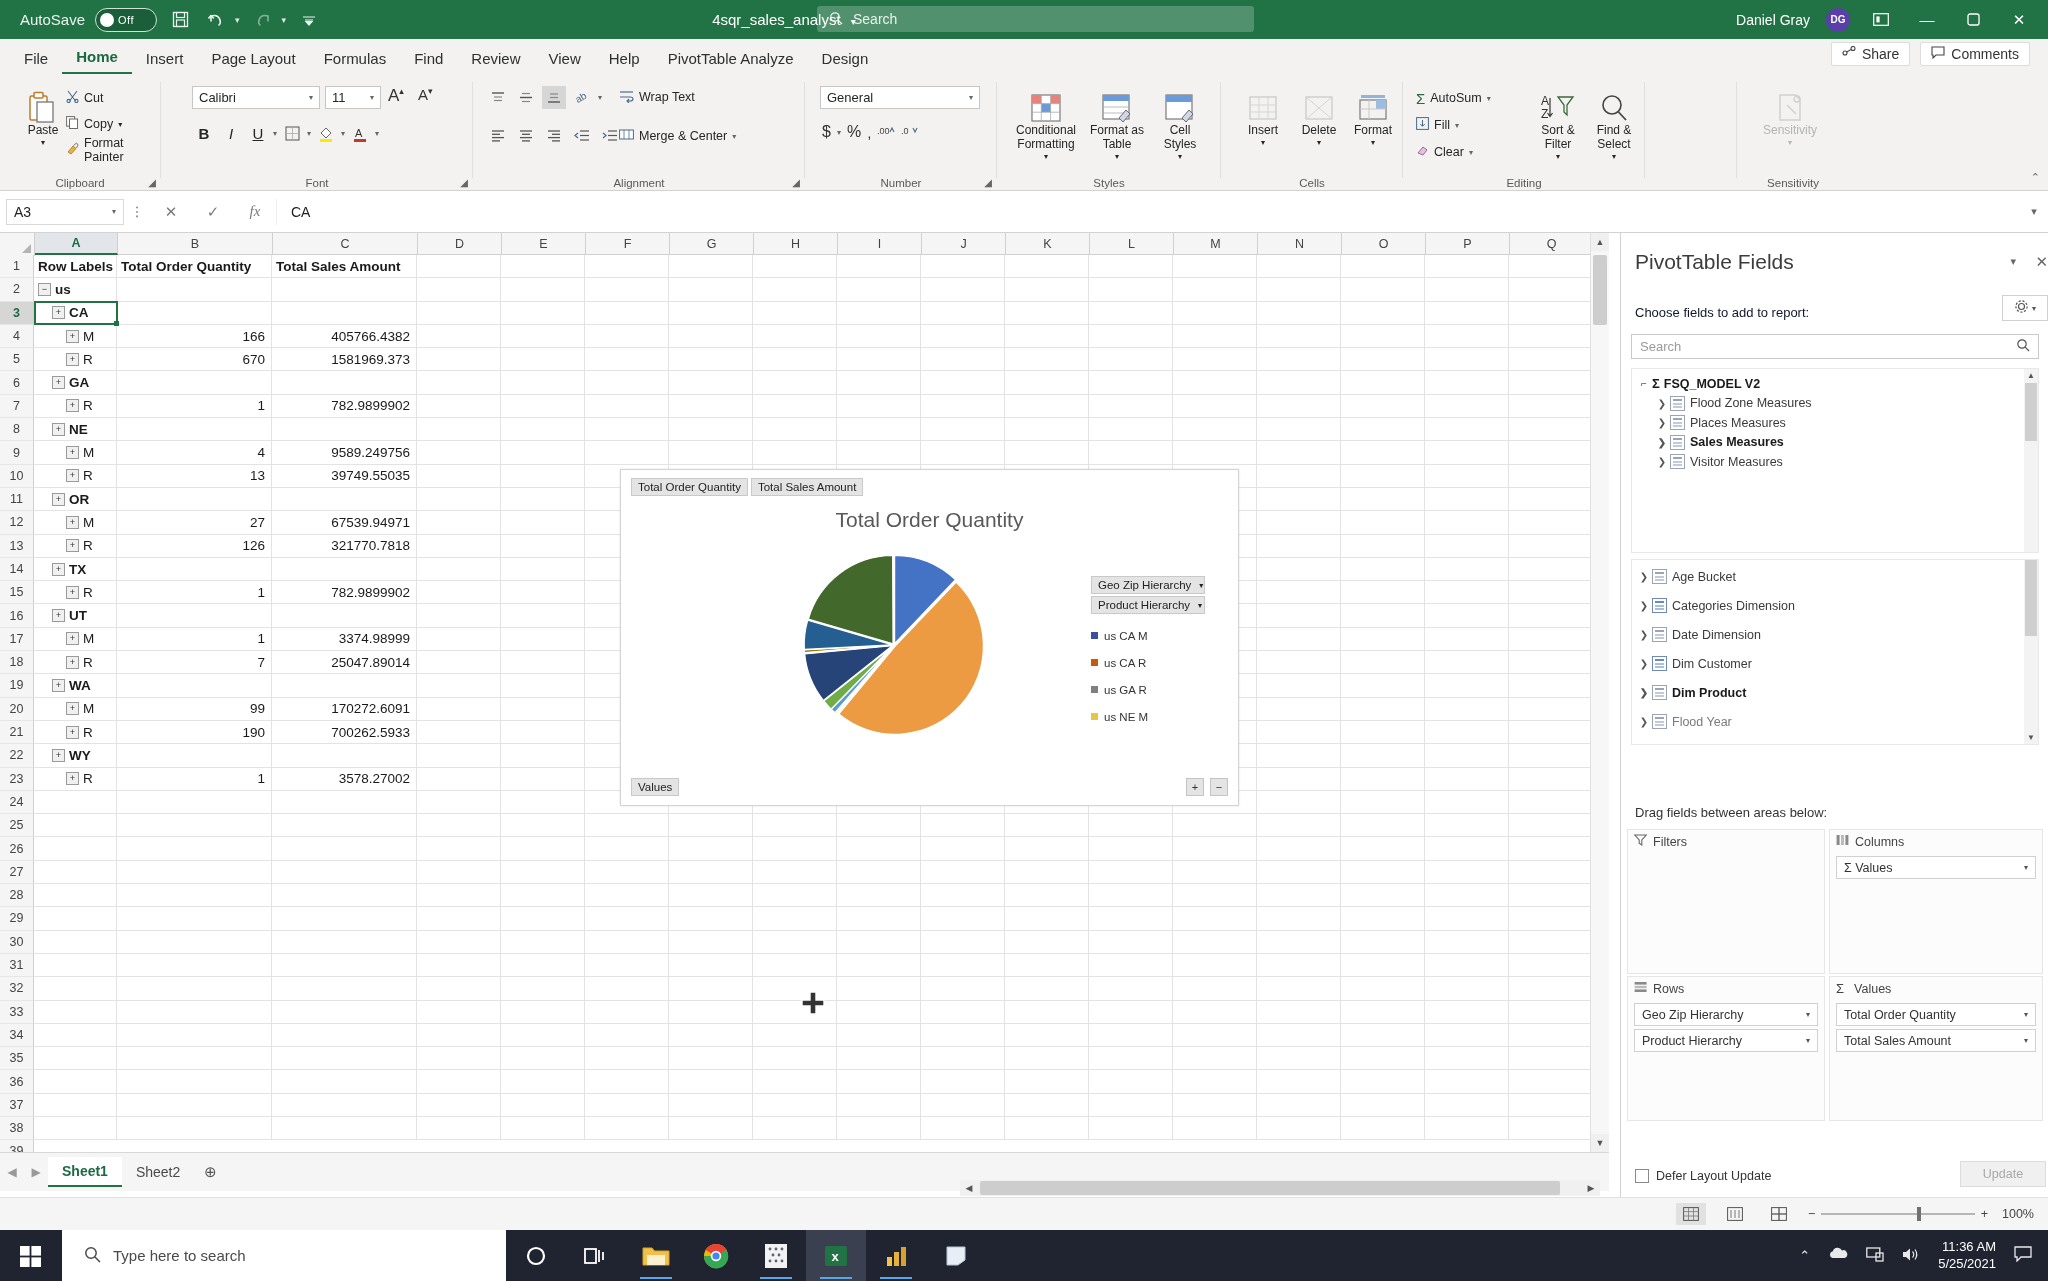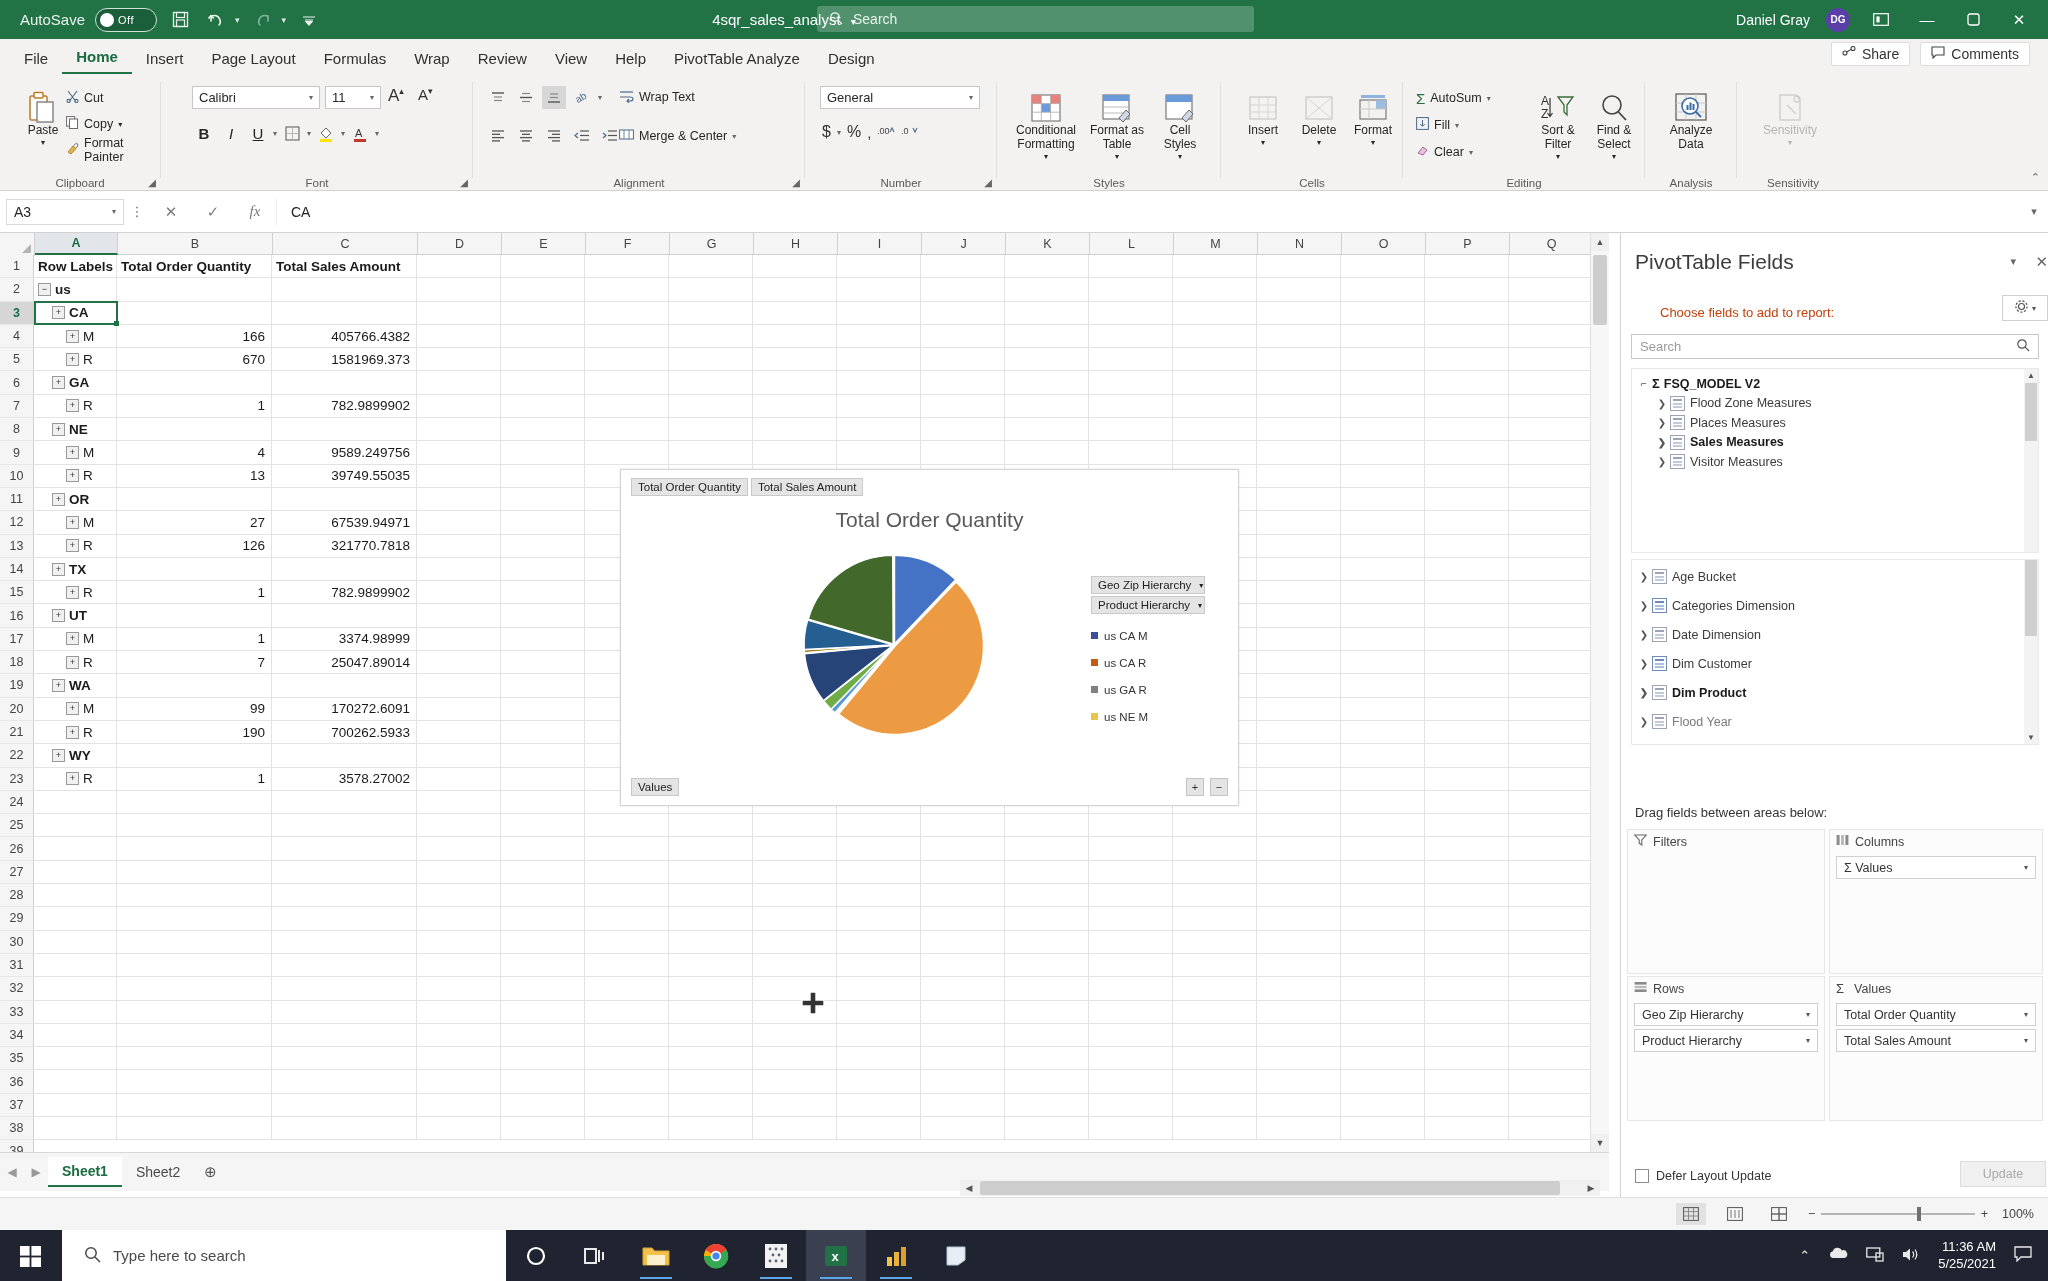--- a/index.html
+++ b/index.html
@@ -173,21 +173,21 @@
 
   
   .pivot{
     position:absolute;left:1620px;top:233px;width:440px;height:964px;
     background:#ffffff;border-left:1px solid #d4d2d0;box-sizing:border-box;
     font-size:13px;color:#222;
   }
   .pv-title{position:absolute;left:14px;top:17px;font-size:21px;color:#3c3c3c;}
   .pv-close{position:absolute;right:12px;top:20px;font-size:15px;color:#666;}
   .pv-more{position:absolute;right:44px;top:22px;font-size:11px;color:#666;}
-  .pv-sub{position:absolute;left:14px;top:72px;font-size:13px;color:#c2410c;margin-left:25px;}
+  .pv-sub{position:absolute;left:14px;top:72px;font-size:13px;color:#0f172a;}
   .pv-gear{position:absolute;right:12px;top:62px;width:44px;height:24px;border:1px solid #d0d0d0;
     background:#fff;display:flex;align-items:center;justify-content:center;gap:3px;font-size:13px;color:#444;}
   .pv-search{position:absolute;left:10px;top:101px;width:408px;height:25px;border:1px solid #c9c9c9;
     background:#fff;display:flex;align-items:center;justify-content:space-between;padding:0 8px;box-sizing:border-box;
     font-size:13px;color:#9a9a9a;}
   .pv-list{position:absolute;left:10px;top:135px;width:408px;height:185px;background:#fff;
     border:1px solid #e8e8e8;box-sizing:border-box;overflow:hidden;}
   .pvrow{display:flex;align-items:center;height:19.5px;font-size:12.5px;color:#3a3a3a;white-space:nowrap;}
   .pvrow.bold{font-weight:bold;color:#1a1a1a;}
   .pvexp{width:16px;text-align:center;font-size:10px;color:#555;}
@@ -296,21 +296,21 @@
       <span class="wbtn">✕</span>
     </div>
   </div>
 
   <div class="ribbon-tabs">
     <div class="rtab">File</div>
     <div class="rtab active">Home</div>
     <div class="rtab">Insert</div>
     <div class="rtab">Page Layout</div>
     <div class="rtab">Formulas</div>
-    <div class="rtab">Wrap</div>
+    <div class="rtab">Find</div>
     <div class="rtab">Review</div>
     <div class="rtab">View</div>
     <div class="rtab">Help</div>
     <div class="rtab">PivotTable Analyze</div>
     <div class="rtab">Design</div>
   </div>
   <div class="share-group">
     <div class="share-btn">
       <span>
         <svg width="14" height="13" viewBox="0 0 14 13">
@@ -678,40 +678,20 @@
               <line x1="20.5" y1="20" x2="28" y2="28" stroke="#444" stroke-width="1.8"></line>
             </svg>
         </span>
         <span>Find &amp; Select</span>
         <span style="font-size:8px;">▾</span>
       </div>
       <div class="glabel">Editing</div>
     </div>
     <div class="gdiv" style="left:1644px;"></div>
 
-    <div class="rgroup" style="left:1646px;width:90px;">
-      <div class="bigbtn" style="position:absolute;left:14px;top:10px;width:62px;">
-        <span class="ic">
-          <svg width="34" height="32" viewBox="0 0 34 32">
-              <rect x="2" y="2" width="30" height="26" fill="none" stroke="#555" stroke-width="1.2"></rect>
-              <line x1="12" y1="2" x2="12" y2="28" stroke="#c9c9c9"></line>
-              <line x1="22" y1="2" x2="22" y2="28" stroke="#c9c9c9"></line>
-              <line x1="2" y1="11" x2="32" y2="11" stroke="#c9c9c9"></line>
-              <line x1="2" y1="20" x2="32" y2="20" stroke="#c9c9c9"></line>
-              <circle cx="16" cy="14" r="8" fill="#fff" stroke="#3a6aa8" stroke-width="1.6"></circle>
-              <rect x="12.5" y="13" width="2" height="5" fill="#3a6aa8"></rect>
-              <rect x="15.5" y="10.5" width="2" height="7.5" fill="#3a6aa8"></rect>
-              <rect x="18.5" y="12" width="2" height="6" fill="#3a6aa8"></rect>
-              <line x1="22" y1="20" x2="27" y2="25" stroke="#3a6aa8" stroke-width="1.8"></line>
-            </svg>
-        </span>
-        <span>Analyze Data</span>
-      </div>
-      <div class="glabel">Analysis</div>
-    </div>
     <div class="gdiv" style="left:1736px;"></div>
 
     <div class="rgroup" style="left:1738px;width:110px;">
       <div class="bigbtn disabled" style="position:absolute;left:16px;top:10px;width:72px;">
         <span class="ic">
           <svg width="32" height="32" viewBox="0 0 32 32">
               <path d="M6 3 L22 3 L26 8 L26 28 L6 28 Z" fill="none" stroke="#cfcfcf" stroke-width="1.4"></path>
               <path d="M13 13 L22 22" stroke="#cfcfcf" stroke-width="1.4"></path>
               <circle cx="23" cy="7" r="3" fill="none" stroke="#cfcfcf" stroke-width="1.3"></circle>
             </svg>

